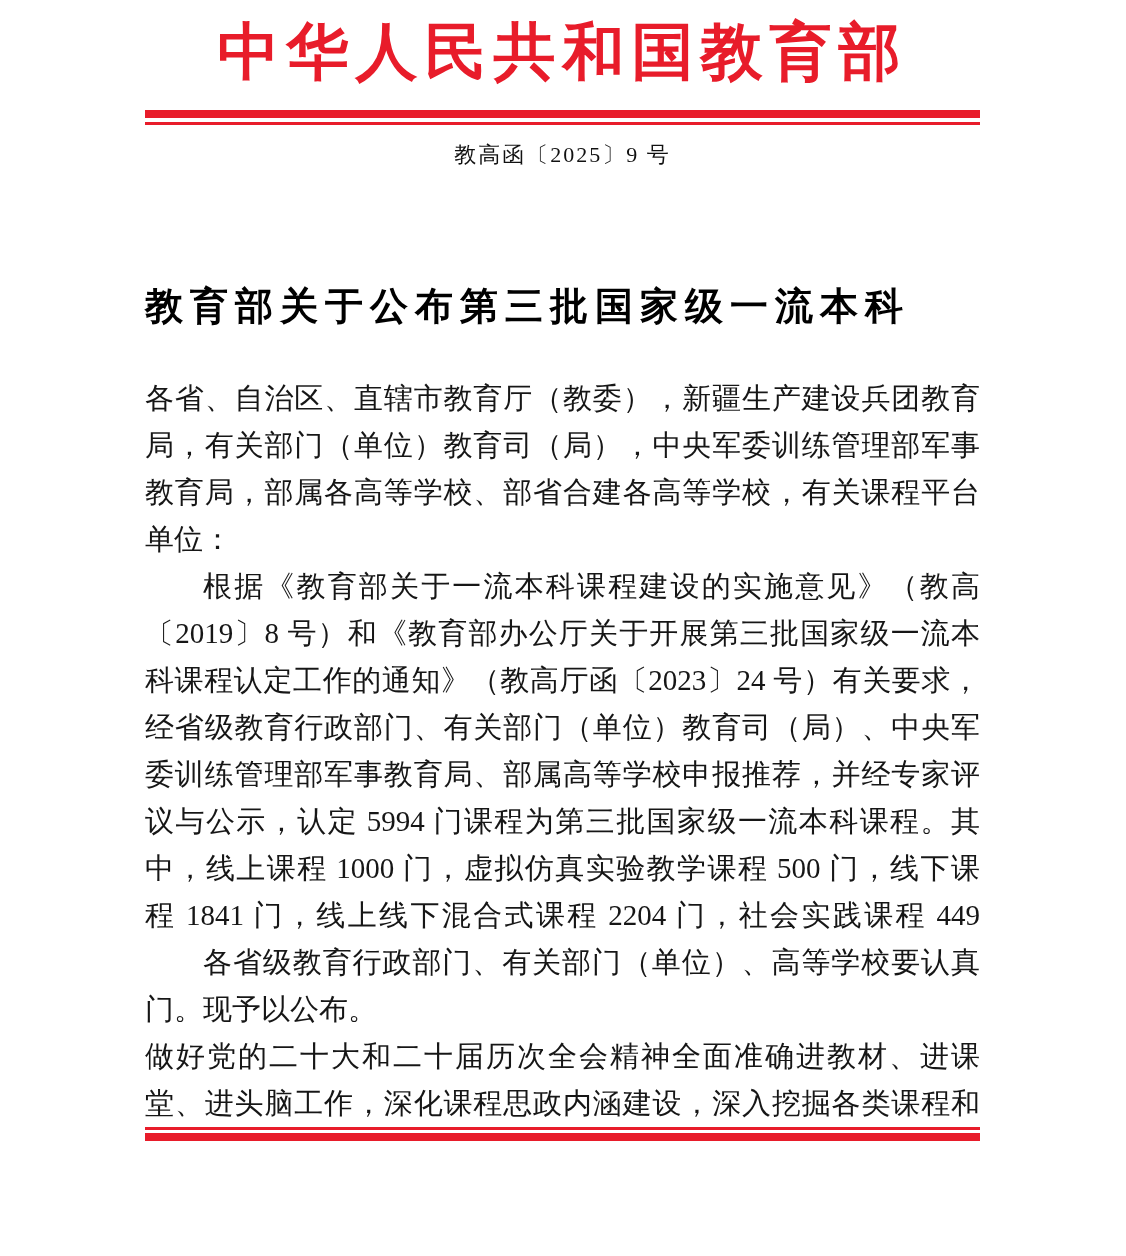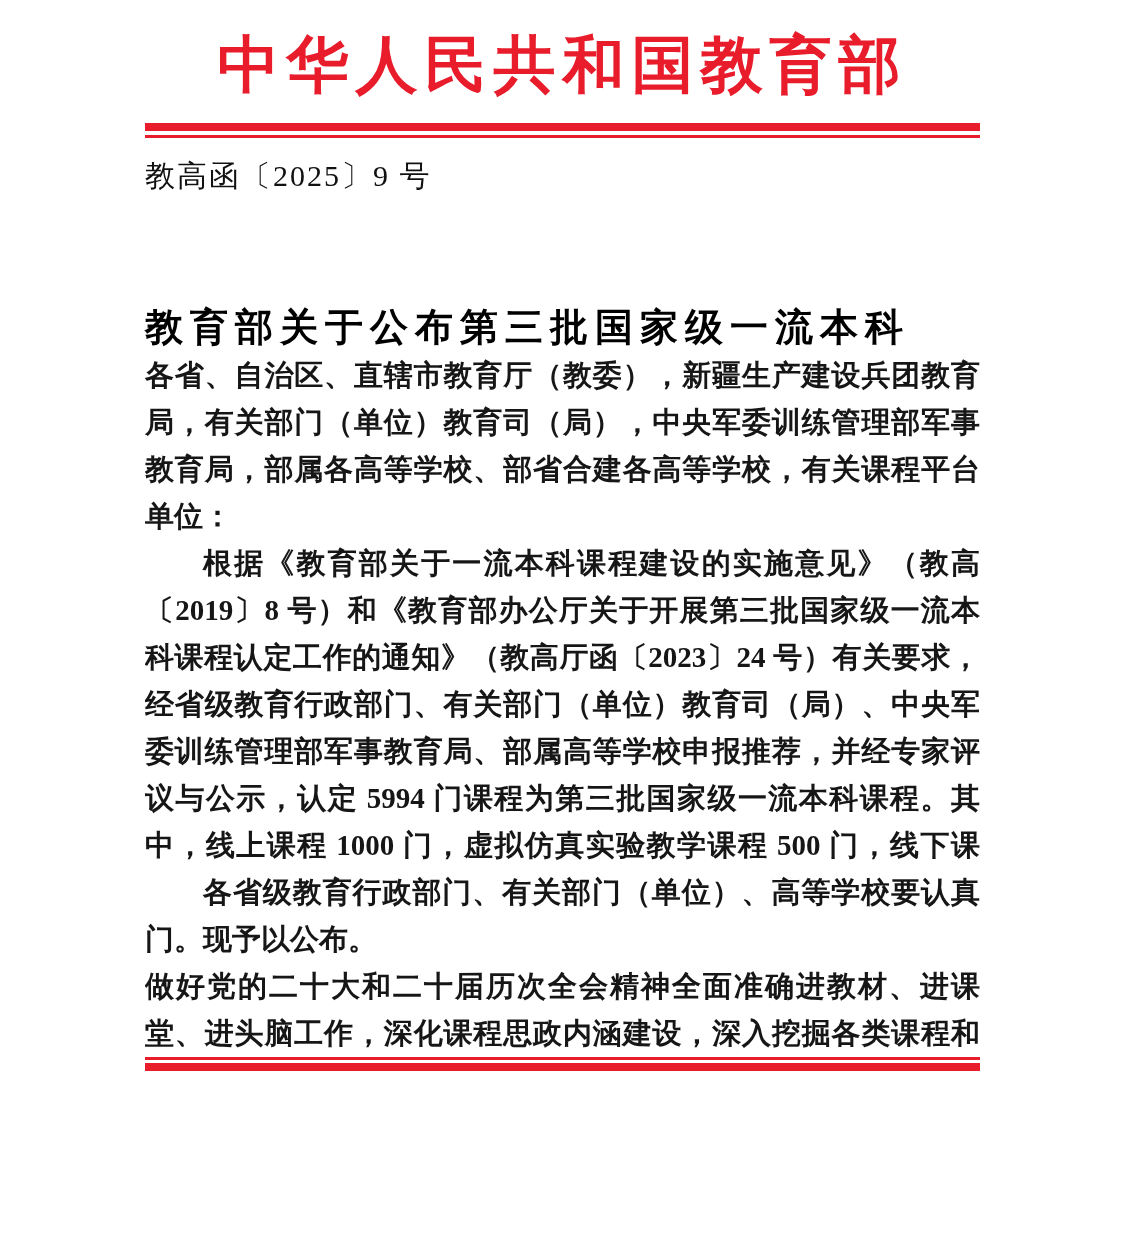--- a/index.html
+++ b/index.html
@@ -11,54 +11,54 @@
     color: #1a1a1a;
     overflow: hidden;
   }
   .page {
     width: 1126px;
     height: 1256px;
     padding: 0 146px 0 145px;
     background: #ffffff;
   }
   .ministry {
-    margin-top: 28px;
+    margin-top: 15px;
     font-size: 62px;
     line-height: 74px;
     font-weight: bold;
     text-align: center;
     letter-spacing: 7px;
     color: var(--red, #e81c2a);
     white-space: nowrap;
   }
   .rule { width: 100%; background: var(--red, #e81c2a); }
   .rule-thick-top { height: 8px; margin-top: 21px; }
   .rule-thin-top  { height: 3px; margin-top: 4px; }
   .doc-number {
-    margin-top: 20px;
-    font-size: 30px;
+    margin-top: 12px;
+    font-size: 22px;
     line-height: 36px;
-    text-align: left;
+    text-align: center;
     letter-spacing: 2px;
     color: #111111;
   }
   .doc-title {
     margin-top: 108px;
     text-align: left;
   }
   .doc-title .t-line {
     font-size: 38px;
     line-height: 50px;
     font-weight: bold;
     letter-spacing: 7px;
     color: #000000;
     white-space: nowrap;
   }
   .body-text {
-    font-weight: bold;
+    margin-top: 44px;
   }
   .body-text .line {
     font-size: 29px;
     height: 47px;
     line-height: 47px;
     color: #161616;
     text-align: justify;
     text-align-last: justify;
     text-justify: inter-character;
     overflow: hidden;
@@ -90,20 +90,21 @@
       <div class="line">局，有关部门（单位）教育司（局），中央军委训练管理部军事</div>
       <div class="line">教育局，部属各高等学校、部省合建各高等学校，有关课程平台</div>
       <div class="line last">单位：</div>
       <div class="line indent">根据《教育部关于一流本科课程建设的实施意见》（教高</div>
       <div class="line">〔2019〕8 号）和《教育部办公厅关于开展第三批国家级一流本</div>
       <div class="line">科课程认定工作的通知》（教高厅函〔2023〕24 号）有关要求，</div>
       <div class="line">经省级教育行政部门、有关部门（单位）教育司（局）、中央军</div>
       <div class="line">委训练管理部军事教育局、部属高等学校申报推荐，并经专家评</div>
       <div class="line">议与公示，认定 5994 门课程为第三批国家级一流本科课程。其</div>
       <div class="line">中，线上课程 1000 门，虚拟仿真实验教学课程 500 门，线下课</div>
+      <div class="line">程 1841 门，线上线下混合式课程 2204 门，社会实践课程 449</div>
       <div class="line indent">各省级教育行政部门、有关部门（单位）、高等学校要认真</div>
       <div class="line last">门。现予以公布。</div>
       <div class="line">做好党的二十大和二十届历次全会精神全面准确进教材、进课</div>
       <div class="line">堂、进头脑工作，深化课程思政内涵建设，深入挖掘各类课程和</div>
     </div>
 
   <div class="footer-rules">
     <div class="rule rule-thin-bottom"></div>
     <div class="rule rule-thick-bottom"></div>
   </div>

